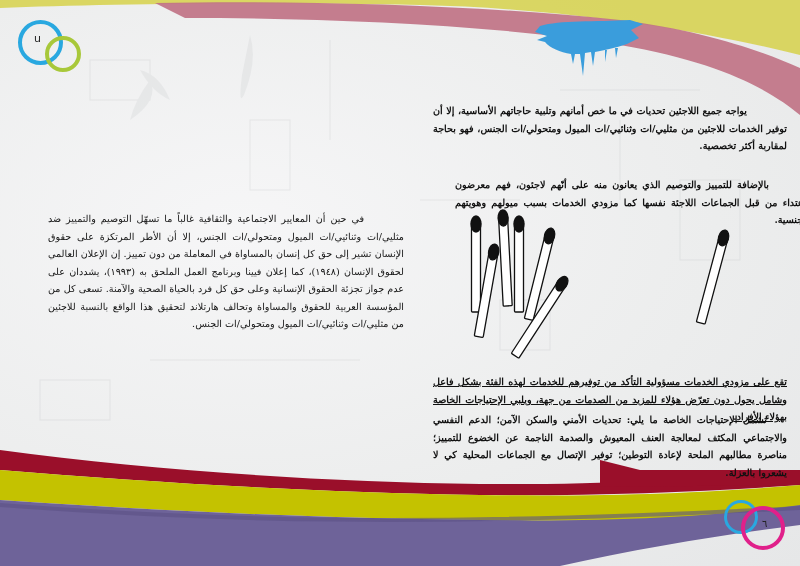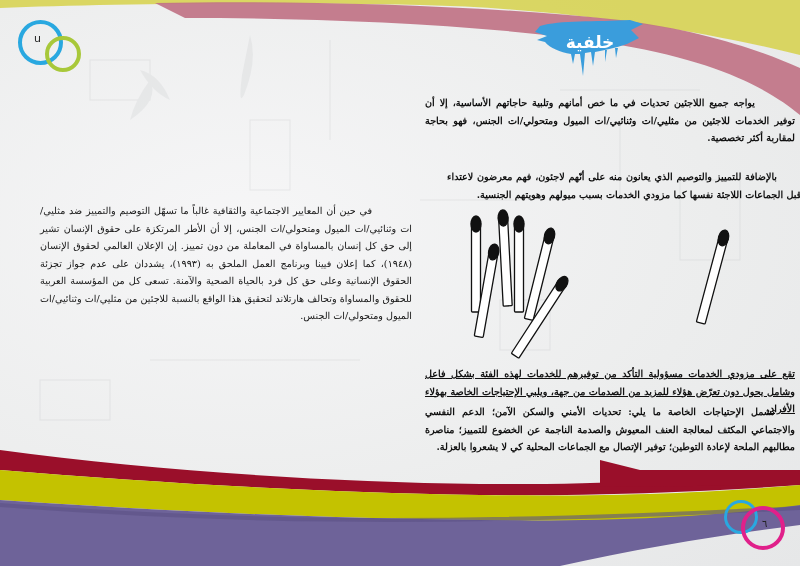--- a/index.html
+++ b/index.html
@@ -8,21 +8,21 @@
           background: radial-gradient(ellipse at 30% 40%, #f6f6f7 0%, #eceded 60%, #e6e7e8 100%); }
   .texture { position:absolute; inset:0; opacity:.25; }
   .bands { position:absolute; left:0; top:0; width:800px; height:566px; }
   .logo { position:absolute; }
   .logo .ring { position:absolute; border-radius:50%; box-sizing:border-box; }
   .logo .glyph { position:absolute; font-family:"DejaVu Sans", sans-serif; font-size:11px; color:#222; }
   .title-badge { position:absolute; left:535px; top:18px; width:110px; height:62px; }
   .title-badge .label { position:absolute; left:0; top:14px; width:110px; text-align:center; color:#fff;
      font-family:"DejaVu Sans", sans-serif; font-size:17px; font-weight:bold; direction:rtl; }
   .text-block { position:absolute; direction:rtl; text-align:justify; color:#111; font-size:9.6px; line-height:17.5px; font-weight:bold; }
-  .text-block p { margin:0; }
+  .text-block p { margin:8px; }
   .illustration { position:absolute; left:440px; top:200px; width:320px; height:170px; }
   .page-num { position:absolute; font-family:"DejaVu Sans", sans-serif; font-size:10px; color:#222; }
 </style>
 </head>
 <body>
 
 <div class="page">
 
   <svg class="texture" width="800" height="566" viewBox="0 0 800 566">
     <g stroke="#b9bbbd" stroke-width="1" fill="none">
@@ -63,21 +63,20 @@
     <div class="ring" style="left:2px;top:2px;width:45px;height:45px;border:4px solid #29a8e0;"></div>
     <div class="ring" style="left:29px;top:18px;width:36px;height:36px;border:4px solid #a8c83a;"></div>
     <span class="glyph" style="left:18px;top:14px;">u</span>
   </div>
 
   <div class="title-badge">
     <svg width="110" height="62" viewBox="0 0 110 62" style="position:absolute;left:0;top:0;">
       <path d="M5 8 C25 2 60 4 95 2 L108 6 L96 12 L104 20 L92 26 C80 30 70 32 60 34 L58 48 L56 34 L50 35 L48 58 L45 36 L40 36 L38 46 L36 36 C25 34 15 30 10 24 L2 22 L12 18 L0 14 Z" fill="#3a9ddc"></path>
       <path d="M70 32 L70 44 L72 32 Z M80 30 L81 40 L83 30 Z" fill="#3a9ddc"></path>
     </svg>
-    <div class="label">خلفية</div>
   </div>
 
   <div class="text-block" style="left:425px;top:94px;width:370px;">
     <p style="text-indent:40px;">يواجه جميع اللاجئين تحديات في ما خص أمانهم وتلبية حاجاتهم الأساسية، إلا أن توفير الخدمات للاجئين من مثليي/ات وثنائيي/ات الميول ومتحولي/ات الجنس، فهو بحاجة لمقاربة أكثر تخصصية.</p>
   </div>
   <div class="text-block" style="left:447px;top:168px;width:370px;">
     <p style="text-indent:40px;">بالإضافة للتمييز والتوصيم الذي يعانون منه على أنّهم لاجئون، فهم معرضون لاعتداء من قبل الجماعات اللاجئة نفسها كما مزودي الخدمات بسبب ميولهم وهويتهم الجنسية.</p>
   </div>
 
   <svg class="illustration" viewBox="0 0 320 170">

